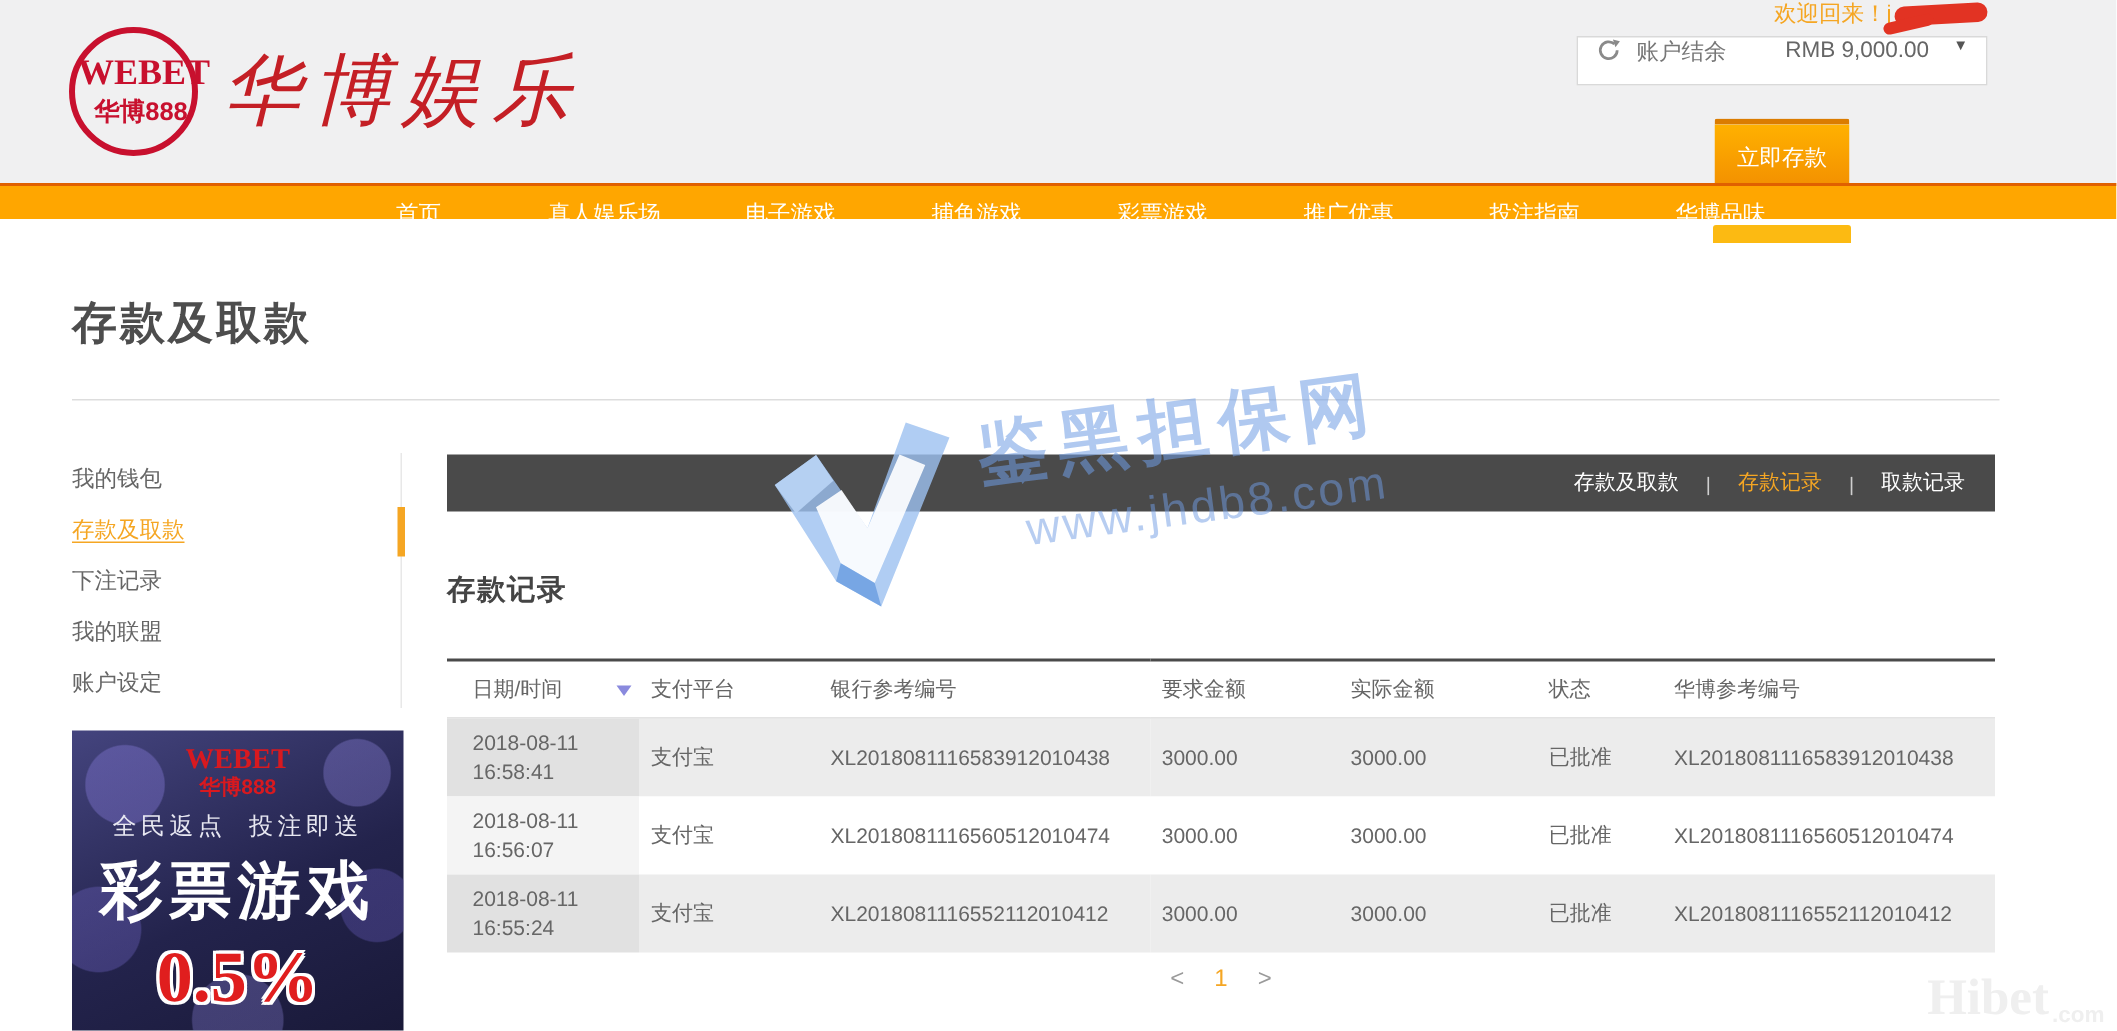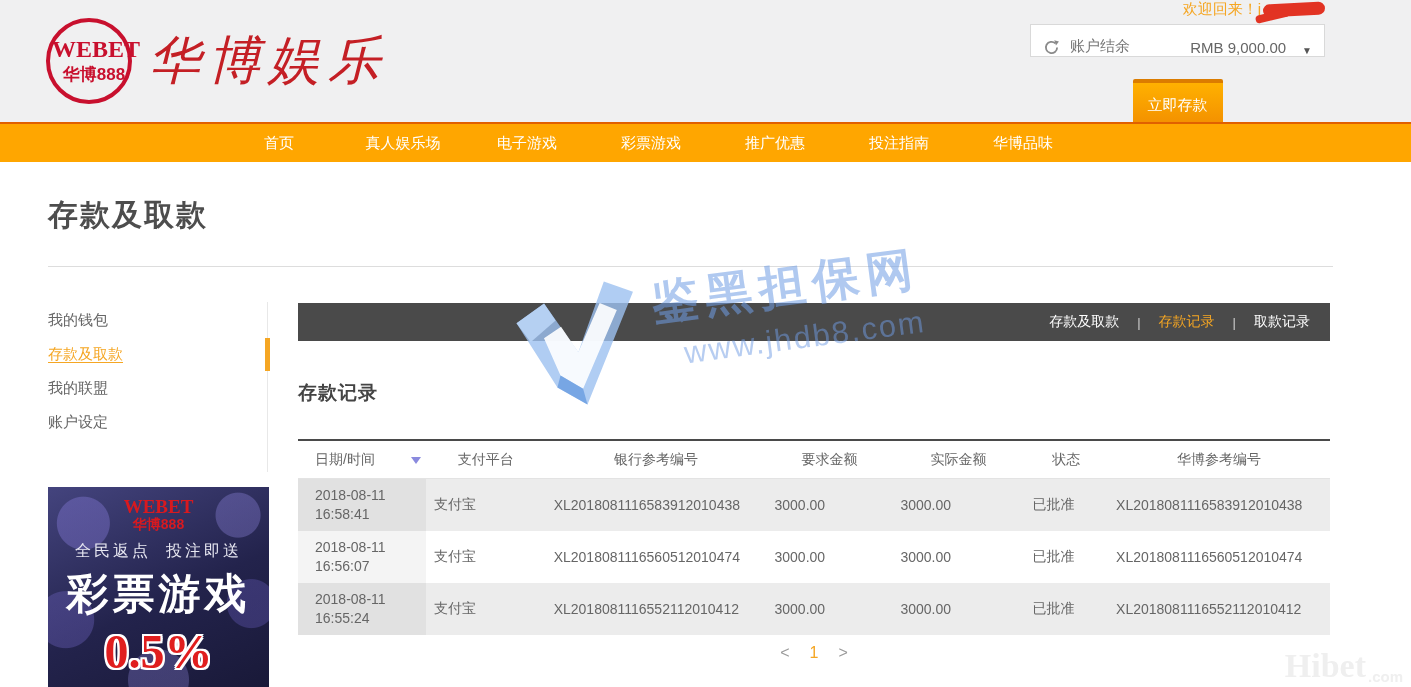--- a/index.html
+++ b/index.html
@@ -20,33 +20,33 @@
   .logo-webet { font-family:"Liberation Serif",serif; font-weight:bold; font-size:24px; color:#c8102e; letter-spacing:0; white-space:nowrap; margin-left:14px; }
   .logo-888 { font-weight:bold; font-size:17px; color:#c8102e; white-space:nowrap; margin-left:10px; }
   .logo-cn { font-size:52px; color:#c41f25; margin-left:16px; letter-spacing:8px; font-weight:400;font-style:italic; }
 
   .header-right { position:absolute; right:86px; top:0; height:122px; display:flex; align-items:center; gap:22px;flex-direction:column; }
   .balance-group { display:flex; flex-direction:column; align-items:flex-end; }
   .welcome { font-size:15px; color:#f5a623; margin-bottom:5px; display:flex; align-items:center; }
   .redaction { display:inline-block; width:62px; height:13px; background:#e23323; border-radius:7px; margin-left:2px; position:relative; transform:rotate(-3deg); }
   .redaction::after { content:''; position:absolute; left:-8px; top:8px; width:34px; height:8px; background:#e23323; border-radius:4px; transform:rotate(-10deg); }
   .balance-box {
-    width:295px; height:33px; background:#fff; border:1px solid #d9d9d9;
-    display:flex; align-items:flex-end; padding:0 12px; font-size:15px; color:#777;
+    width:274px; height:33px; background:#fff; border:1px solid #d9d9d9;
+    display:flex; align-items:flex-start; padding:0 12px; font-size:15px; color:#777;
   }
   .refresh-icon { width:17px; height:17px; margin-right:10px; flex:none; cursor:pointer; }
   .balance-amount { margin-left:auto; color:#666; }
   .dropdown-caret { margin-left:16px; font-size:10px; color:#555; cursor:pointer; }
   .hbtn { border:none; color:#fff; font-size:15px; cursor:pointer; font-family:inherit; border-radius:2px; }
   .btn-deposit { padding:13px 15px; background:linear-gradient(#ffb100,#f28d00); border-top:4px solid #db7c00; }
   .btn-account { padding:15px 16px; background:#fcba12;font-family:Liberation Mono, monospace; }
   .btn-logout  { padding:2px 24px; background:#7f7f7f; }
 
   
-  .navbar { position:absolute; top:122px; left:0; width:100%; height:40px; background:#ffa600; border-top:2px solid #e06000; }
+  .navbar { position:absolute; top:122px; left:0; width:100%; height:24px; background:#ffa600; border-top:2px solid #e06000; }
   .navbar-inner { display:flex; padding-left:217px; }
   .nav-item { width:124px; text-align:center; line-height:38px; font-size:15px; color:#fff; cursor:pointer; white-space:nowrap; }
 
   
   .main { position:absolute; top:162px; left:0; width:100%; height:525px; background:#fff; }
   .page-title { position:absolute; left:48px; top:33px; font-size:30px; font-weight:bold; color:#4d4d4d; letter-spacing:2px; }
   .title-divider { position:absolute; left:48px; right:78px; top:104px; border-top:1px solid #ddd; }
 
   
   .sidebar { position:absolute; left:48px; top:140px; width:220px; }
@@ -79,21 +79,21 @@
   
   .content { position:absolute; left:298px; top:141px; width:1032px; }
   .tabbar { height:38px; background:#4a4a4a; display:flex; justify-content:flex-end; align-items:center; padding-right:20px; gap:18px; }
   .tab { font-size:14px; color:#fff; cursor:pointer; }
   .tab.active { color:#f5a623; }
   .tab-sep { color:#cfcfcf; font-size:13px; }
   .section-title { margin-top:39px; font-size:19px; font-weight:bold; color:#444; letter-spacing:1px; }
 
   table.records { width:100%; border-collapse:collapse; margin-top:33px; border-top:2px solid #4a4a4a; table-layout:fixed; }
   table.records th {
-    text-align:center; font-weight:normal; font-size:14px; color:#666;
+    text-align:left; font-weight:normal; font-size:14px; color:#666;
     padding:10px 8px 9px 8px; border-bottom:1px solid #e3e3e3; background:#fff; white-space:nowrap;margin-top:40px;
   }
   table.records th:first-child, table.records td:first-child { padding-left:17px; }
   table.records td { font-size:14px; color:#666; padding:7px 8px; height:51px; vertical-align:middle; word-wrap:break-word; }
   tr.row-odd  { background:#ececec; }
   tr.row-even { background:#fff; }
   table.records td:first-child { background:rgba(0,0,0,0.045); }
   .sort-caret { display:inline-block; width:0; height:0; border-left:5px solid transparent; border-right:5px solid transparent;
     border-top:7px solid #8a8ade; margin-left:36px; vertical-align:middle; cursor:pointer; }
   .dt { line-height:19px; }
@@ -145,35 +145,37 @@
     <button class="hbtn btn-account">我的账户</button>
     <button class="hbtn btn-logout">登出</button>
   </div>
 </div>
 
 <div class="navbar">
   <div class="navbar-inner">
     <div class="nav-item">首页</div>
     <div class="nav-item">真人娱乐场</div>
     <div class="nav-item">电子游戏</div>
+    <div class="nav-item">捕鱼游戏</div>
     <div class="nav-item">彩票游戏</div>
     <div class="nav-item">推广优惠</div>
     <div class="nav-item">投注指南</div>
     <div class="nav-item">华博品味</div>
   </div>
 </div>
 
 <div class="main">
   <div class="page-title">存款及取款</div>
   <div class="title-divider"></div>
 
   <div class="sidebar">
     <div class="sidebar-nav">
       <div class="side-item"><a>我的钱包</a></div>
       <div class="side-item active"><a>存款及取款</a></div>
+      <div class="side-item"><a>下注记录</a></div>
       <div class="side-item"><a>我的联盟</a></div>
       <div class="side-item"><a>账户设定</a></div>
     </div>
 
     <div class="side-banner">
       <div class="banner-brand">
         <div class="banner-brand-webet">WEBET</div>
         <div class="banner-brand-888">华博888</div>
       </div>
       <div class="banner-line1">全民返点  投注即送</div>

